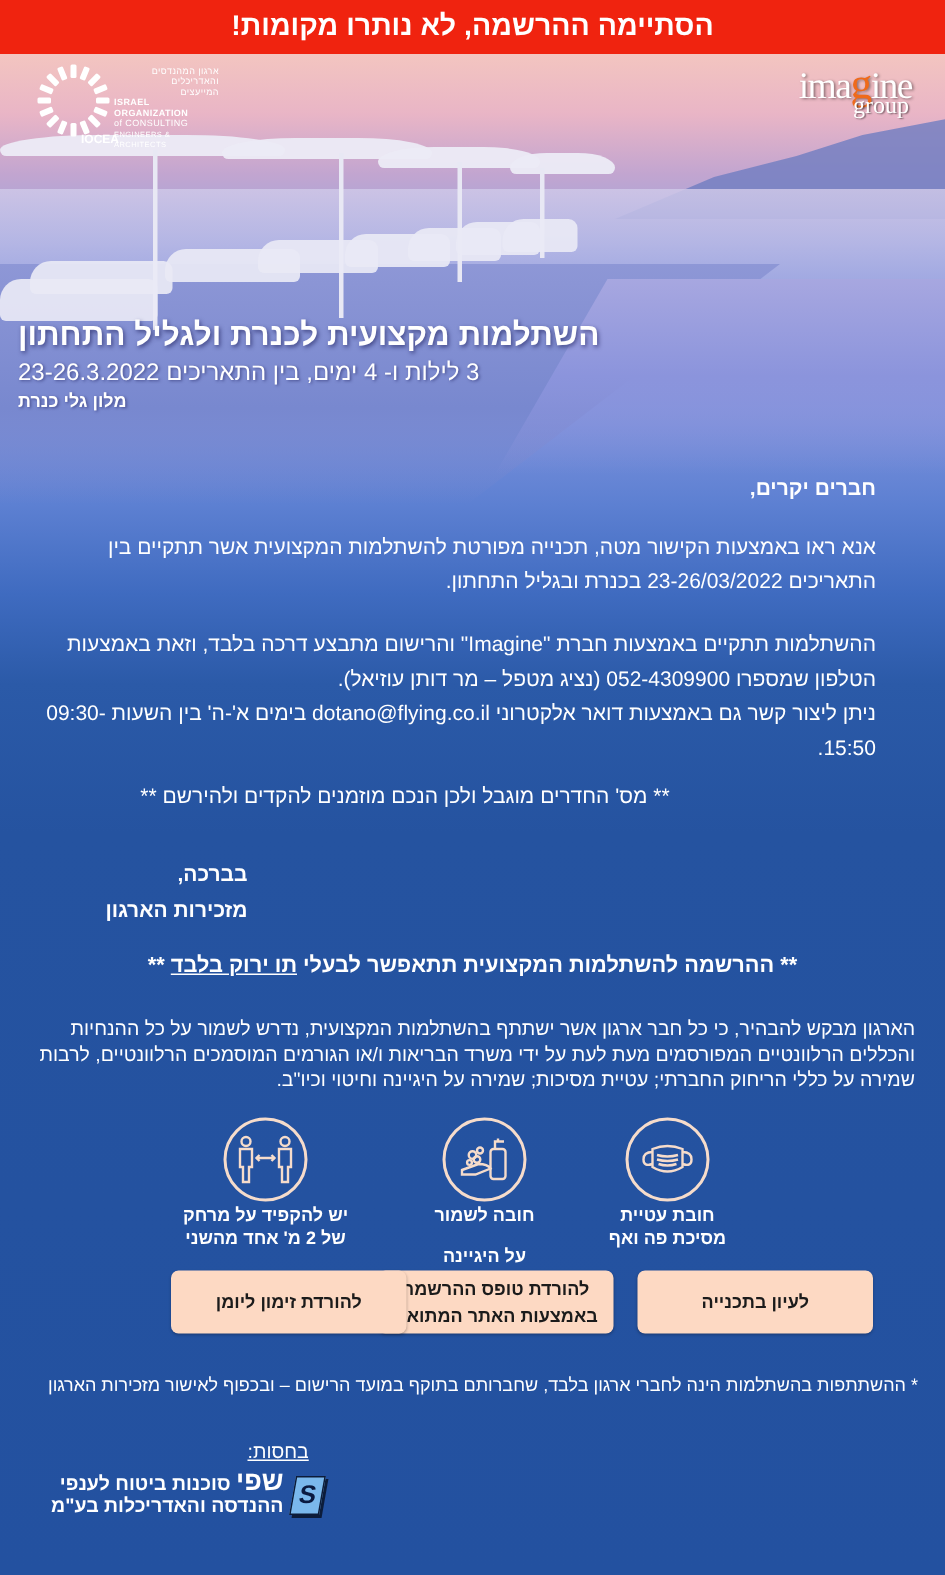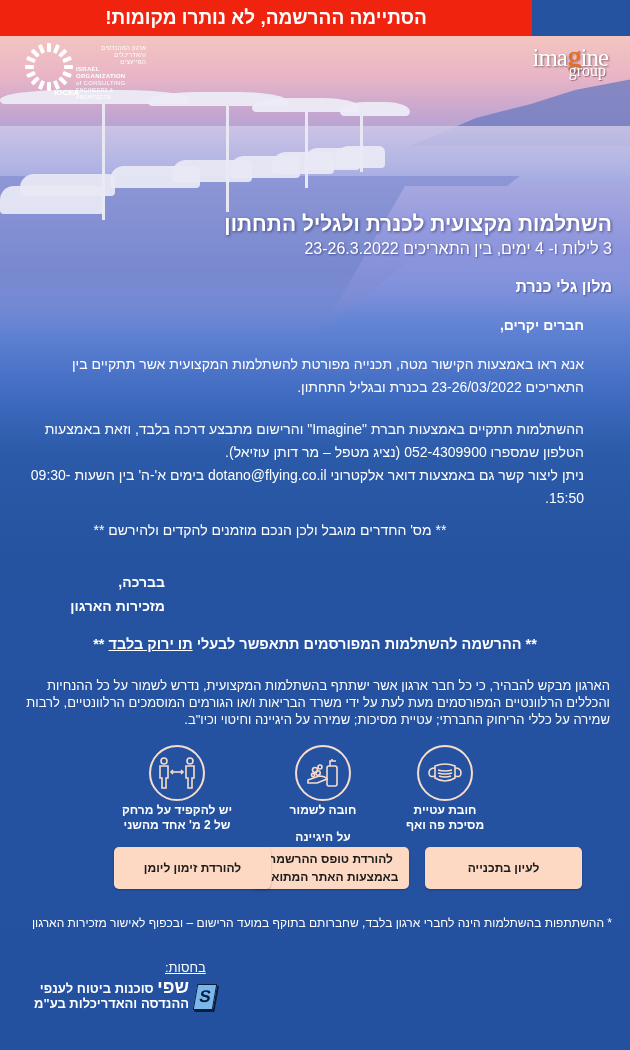--- a/index.html
+++ b/index.html
@@ -4,21 +4,21 @@
 <style>
   * { box-sizing: border-box; margin: 0; padding: 0; }
   html, body { width: 630px; height: 1050px; overflow: hidden; }
   body {
     font-family: "Liberation Sans", "DejaVu Sans", sans-serif;
     background: #2553a0;
     color: #ffffff;
     position: relative;
   }
   .topbar {
-    position: absolute; left: 0; top: 0; width: 532px; height: 36px;
+    position: absolute; left: 0; top: 0; width: 630px; height: 36px;
     background: #f0230f;
     display: flex; align-items: center; justify-content: center;
     direction: rtl;
     font-weight: bold; font-size: 19px; color: #ffffff;
     z-index: 5;
   }
   .hero {
     position: absolute; left: 0; top: 36px; width: 630px; height: 1014px;
     background:
       linear-gradient(180deg,
@@ -80,24 +80,24 @@
   .logo-right .im .g { color: #ef6a1b; font-size: 29px; }
   .logo-right .grp {
     position: absolute; right: 2px; top: 22px;
     font-family: "Liberation Serif", serif; font-size: 16px; color: #ffffff;
     text-shadow: 1px 1px 1px rgba(0,0,0,.45);
   }
   .content {
     position: absolute; left: 0; top: 0; width: 630px; height: 1050px;
     direction: rtl; z-index: 4;
   }
-  .title-block { position: absolute; right: 18px; top: 212px; width: 600px; text-align: right; }
+  .title-block { position: absolute; right: 18px; top: 212px; width: 600px; text-align: left; }
   .title-block .t1 { font-size: 21px; font-weight: bold; text-shadow: 1px 1px 3px rgba(20,20,80,.6); }
   .title-block .t2 { font-size: 16px; margin-top: 4px; text-shadow: 1px 1px 2px rgba(20,20,80,.5); }
-  .title-block .t3 { font-size: 16px; font-weight: bold; margin-top: 20px; text-shadow: 1px 1px 2px rgba(20,20,80,.5); }
+  .title-block .t3 { font-size: 12px; font-weight: bold; margin-top: 2px; text-shadow: 1px 1px 2px rgba(20,20,80,.5); }
   .p { position: absolute; right: 46px; width: 560px; font-size: 14px; line-height: 23px; text-align: right; }
   .greet { top: 314px; font-weight: bold; }
   .para1 { top: 353px; }
   .para2 { top: 418px; }
   .note1 { position: absolute; top: 522px; left: 0; width: 540px; text-align: center; font-size: 14px; }
   .sign { position: absolute; left: 35px; top: 570px; width: 130px; text-align: right; font-weight: bold; font-size: 14px; line-height: 24px; }
   .note2 { position: absolute; top: 636px; left: 0; width: 630px; text-align: center; font-size: 14.5px; font-weight: bold; }
   .note2 u { text-decoration: underline; }
   .para3 { position: absolute; right: 20px; top: 677px; width: 595px; font-size: 13px; line-height: 17px; }
   .icons { position: absolute; top: 745px; left: 0; width: 630px; height: 85px; direction: ltr; }
@@ -211,21 +211,21 @@
   </div>
 
   <div class="note1">** מס' החדרים מוגבל ולכן הנכם מוזמנים להקדים ולהירשם **</div>
 
   <div class="sign">
     <div>בברכה,</div>
     <div>מזכירות הארגון</div>
   </div>
 
   <div class="note2">
-    <span>** ההרשמה להשתלמות המפורסמים תתאפשר לבעלי </span><u>תו ירוק בלבד</u><span> **</span>
+    <span>** ההרשמה להשתלמות המקצועית תתאפשר לבעלי </span><u>תו ירוק בלבד</u><span> **</span>
   </div>
 
   <div class="para3">הארגון מבקש להבהיר, כי כל חבר ארגון אשר ישתתף בהשתלמות המקצועית, נדרש לשמור על כל ההנחיות והכללים הרלוונטיים המפורסמים מעת לעת על ידי משרד הבריאות ו/או הגורמים המוסמכים הרלוונטיים, לרבות שמירה על כללי הריחוק החברתי; עטיית מסיכות; שמירה על היגיינה וחיטוי וכיו"ב.</div>
 
   <div class="icons">
     <div class="icon-item" style="left:385px;">
       <div class="circle">
         <svg width="36" height="26" viewBox="0 0 36 26" fill="none" stroke="#f6dccb" stroke-width="1.6">
           <path d="M8 6 Q18 2 28 6 L28 18 Q18 24 8 18 Z"></path>
           <path d="M8 8 Q2 8 2 13 Q2 18 8 16"></path>

